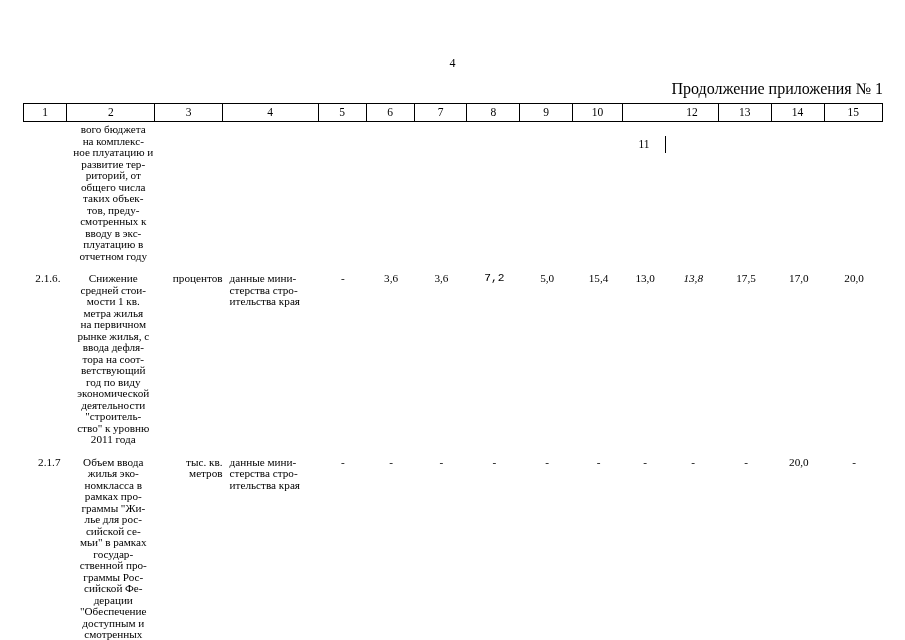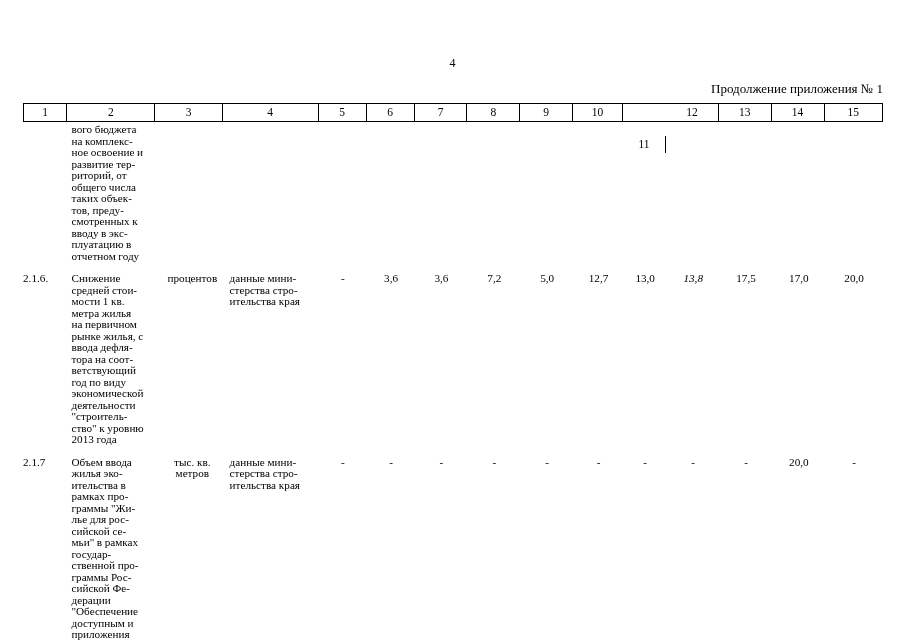--- a/index.html
+++ b/index.html
@@ -34,21 +34,21 @@
     text-align: center;
     font-size: 12px;
     line-height: 14px;
   }
 
   
   .appendix-caption {
     position: absolute;
     right: 22px;
     top: 82px;
-    font-size: 13px;
+    font-size: 16px;
     line-height: 14px;
     white-space: nowrap;
   }
 
   
   .col-header {
     position: absolute;
     left: 23px;
     top: 103px;
     width: 860px;
@@ -80,32 +80,32 @@
     display: flex;
     align-items: flex-start;
   }
   .cell {
     box-sizing: border-box;
     font-size: 11.2px;
     line-height: 11.5px;
     overflow: hidden;
   }
   .cell.num-idx {
-    text-align: left;
+    text-align: right;
     padding-right: 6px;
     padding-top: 2px;
   }
   .cell.text-col {
-    text-align: left;
+    text-align: center;
     padding-left: 5px;
     padding-top: 2px;
     word-spacing: -0.2px;
   }
   .cell.unit-col {
-    text-align: center;
+    text-align: right;
     padding-left: 7px;
     padding-top: 2px;
   }
   .cell.source-col {
     text-align: left;
     padding-left: 7px;
     padding-top: 2px;
   }
   .cell.val {
     text-align: center;
@@ -142,21 +142,21 @@
       <div class="hc" style="width: 55px;">14</div>
       <div class="hc" style="width: 60px;">15</div>
     </div>
 
   <div class="tbody" id="tableBody">
       <div class="trow">
         <div class="cell num-idx" style="width: 45px;"></div>
         <div class="cell text-col" style="width: 92px;">
           <span class="stack-line">вого бюджета</span>
           <span class="stack-line">на комплекс-</span>
-          <span class="stack-line">ное освоение и</span>
+          <span class="stack-line">ное плуатацию и</span>
           <span class="stack-line">развитие тер-</span>
           <span class="stack-line">риторий, от</span>
           <span class="stack-line">общего числа</span>
           <span class="stack-line">таких объек-</span>
           <span class="stack-line">тов, преду-</span>
           <span class="stack-line">смотренных к</span>
           <span class="stack-line">вводу в экс-</span>
           <span class="stack-line">плуатацию в</span>
           <span class="stack-line">отчетном году</span>
         </div>
@@ -185,62 +185,62 @@
           <span class="stack-line">на первичном</span>
           <span class="stack-line">рынке жилья, с</span>
           <span class="stack-line">ввода дефля-</span>
           <span class="stack-line">тора на соот-</span>
           <span class="stack-line">ветствующий</span>
           <span class="stack-line">год по виду</span>
           <span class="stack-line">экономической</span>
           <span class="stack-line">деятельности</span>
           <span class="stack-line">"строитель-</span>
           <span class="stack-line">ство" к уровню</span>
-          <span class="stack-line">2013 года</span>
+          <span class="stack-line">2011 года</span>
         </div>
         <div class="cell unit-col" style="width: 70px;">
           <span class="stack-line">процентов</span>
         </div>
         <div class="cell source-col" style="width: 100px;">
           <span class="stack-line">данные мини-</span>
           <span class="stack-line">стерства стро-</span>
           <span class="stack-line">ительства края</span>
         </div>
         <div class="cell val" style="width: 50px;">-</div>
         <div class="cell val" style="width: 50px;">3,6</div>
         <div class="cell val" style="width: 55px;">3,6</div>
-        <div class="cell val" style="width: 55px;">7,2</div>
+        <div class="cell val" style="width: 55px; font-family: Liberation Mono, monospace;">7,2</div>
         <div class="cell val" style="width: 55px;">5,0</div>
-        <div class="cell val" style="width: 52px;">12,7</div>
+        <div class="cell val" style="width: 52px;">15,4</div>
         <div class="cell val" style="width: 45px;">13,0</div>
         <div class="cell val" style="width: 55px; font-style: italic;">13,8</div>
         <div class="cell val" style="width: 55px;">17,5</div>
         <div class="cell val" style="width: 55px;">17,0</div>
         <div class="cell val" style="width: 60px;">20,0</div>
       </div>
       <div class="spacer-row"></div>
       <div class="trow">
         <div class="cell num-idx" style="width: 45px;">2.1.7</div>
         <div class="cell text-col" style="width: 92px;">
           <span class="stack-line">Объем ввода</span>
           <span class="stack-line">жилья эко-</span>
-          <span class="stack-line">ительства в</span>
+          <span class="stack-line">номкласса в</span>
           <span class="stack-line">рамках про-</span>
           <span class="stack-line">граммы "Жи-</span>
           <span class="stack-line">лье для рос-</span>
           <span class="stack-line">сийской се-</span>
           <span class="stack-line">мьи" в рамках</span>
           <span class="stack-line">государ-</span>
           <span class="stack-line">ственной про-</span>
           <span class="stack-line">граммы Рос-</span>
           <span class="stack-line">сийской Фе-</span>
           <span class="stack-line">дерации</span>
           <span class="stack-line">"Обеспечение</span>
           <span class="stack-line">доступным и</span>
-          <span class="stack-line">приложения</span>
+          <span class="stack-line">смотренных</span>
         </div>
         <div class="cell unit-col" style="width: 70px; font-family: Liberation Serif, serif;">
           <span class="stack-line">тыс. кв.</span>
           <span class="stack-line">метров</span>
         </div>
         <div class="cell source-col" style="width: 100px;">
           <span class="stack-line">данные мини-</span>
           <span class="stack-line">стерства стро-</span>
           <span class="stack-line">ительства края</span>
         </div>

